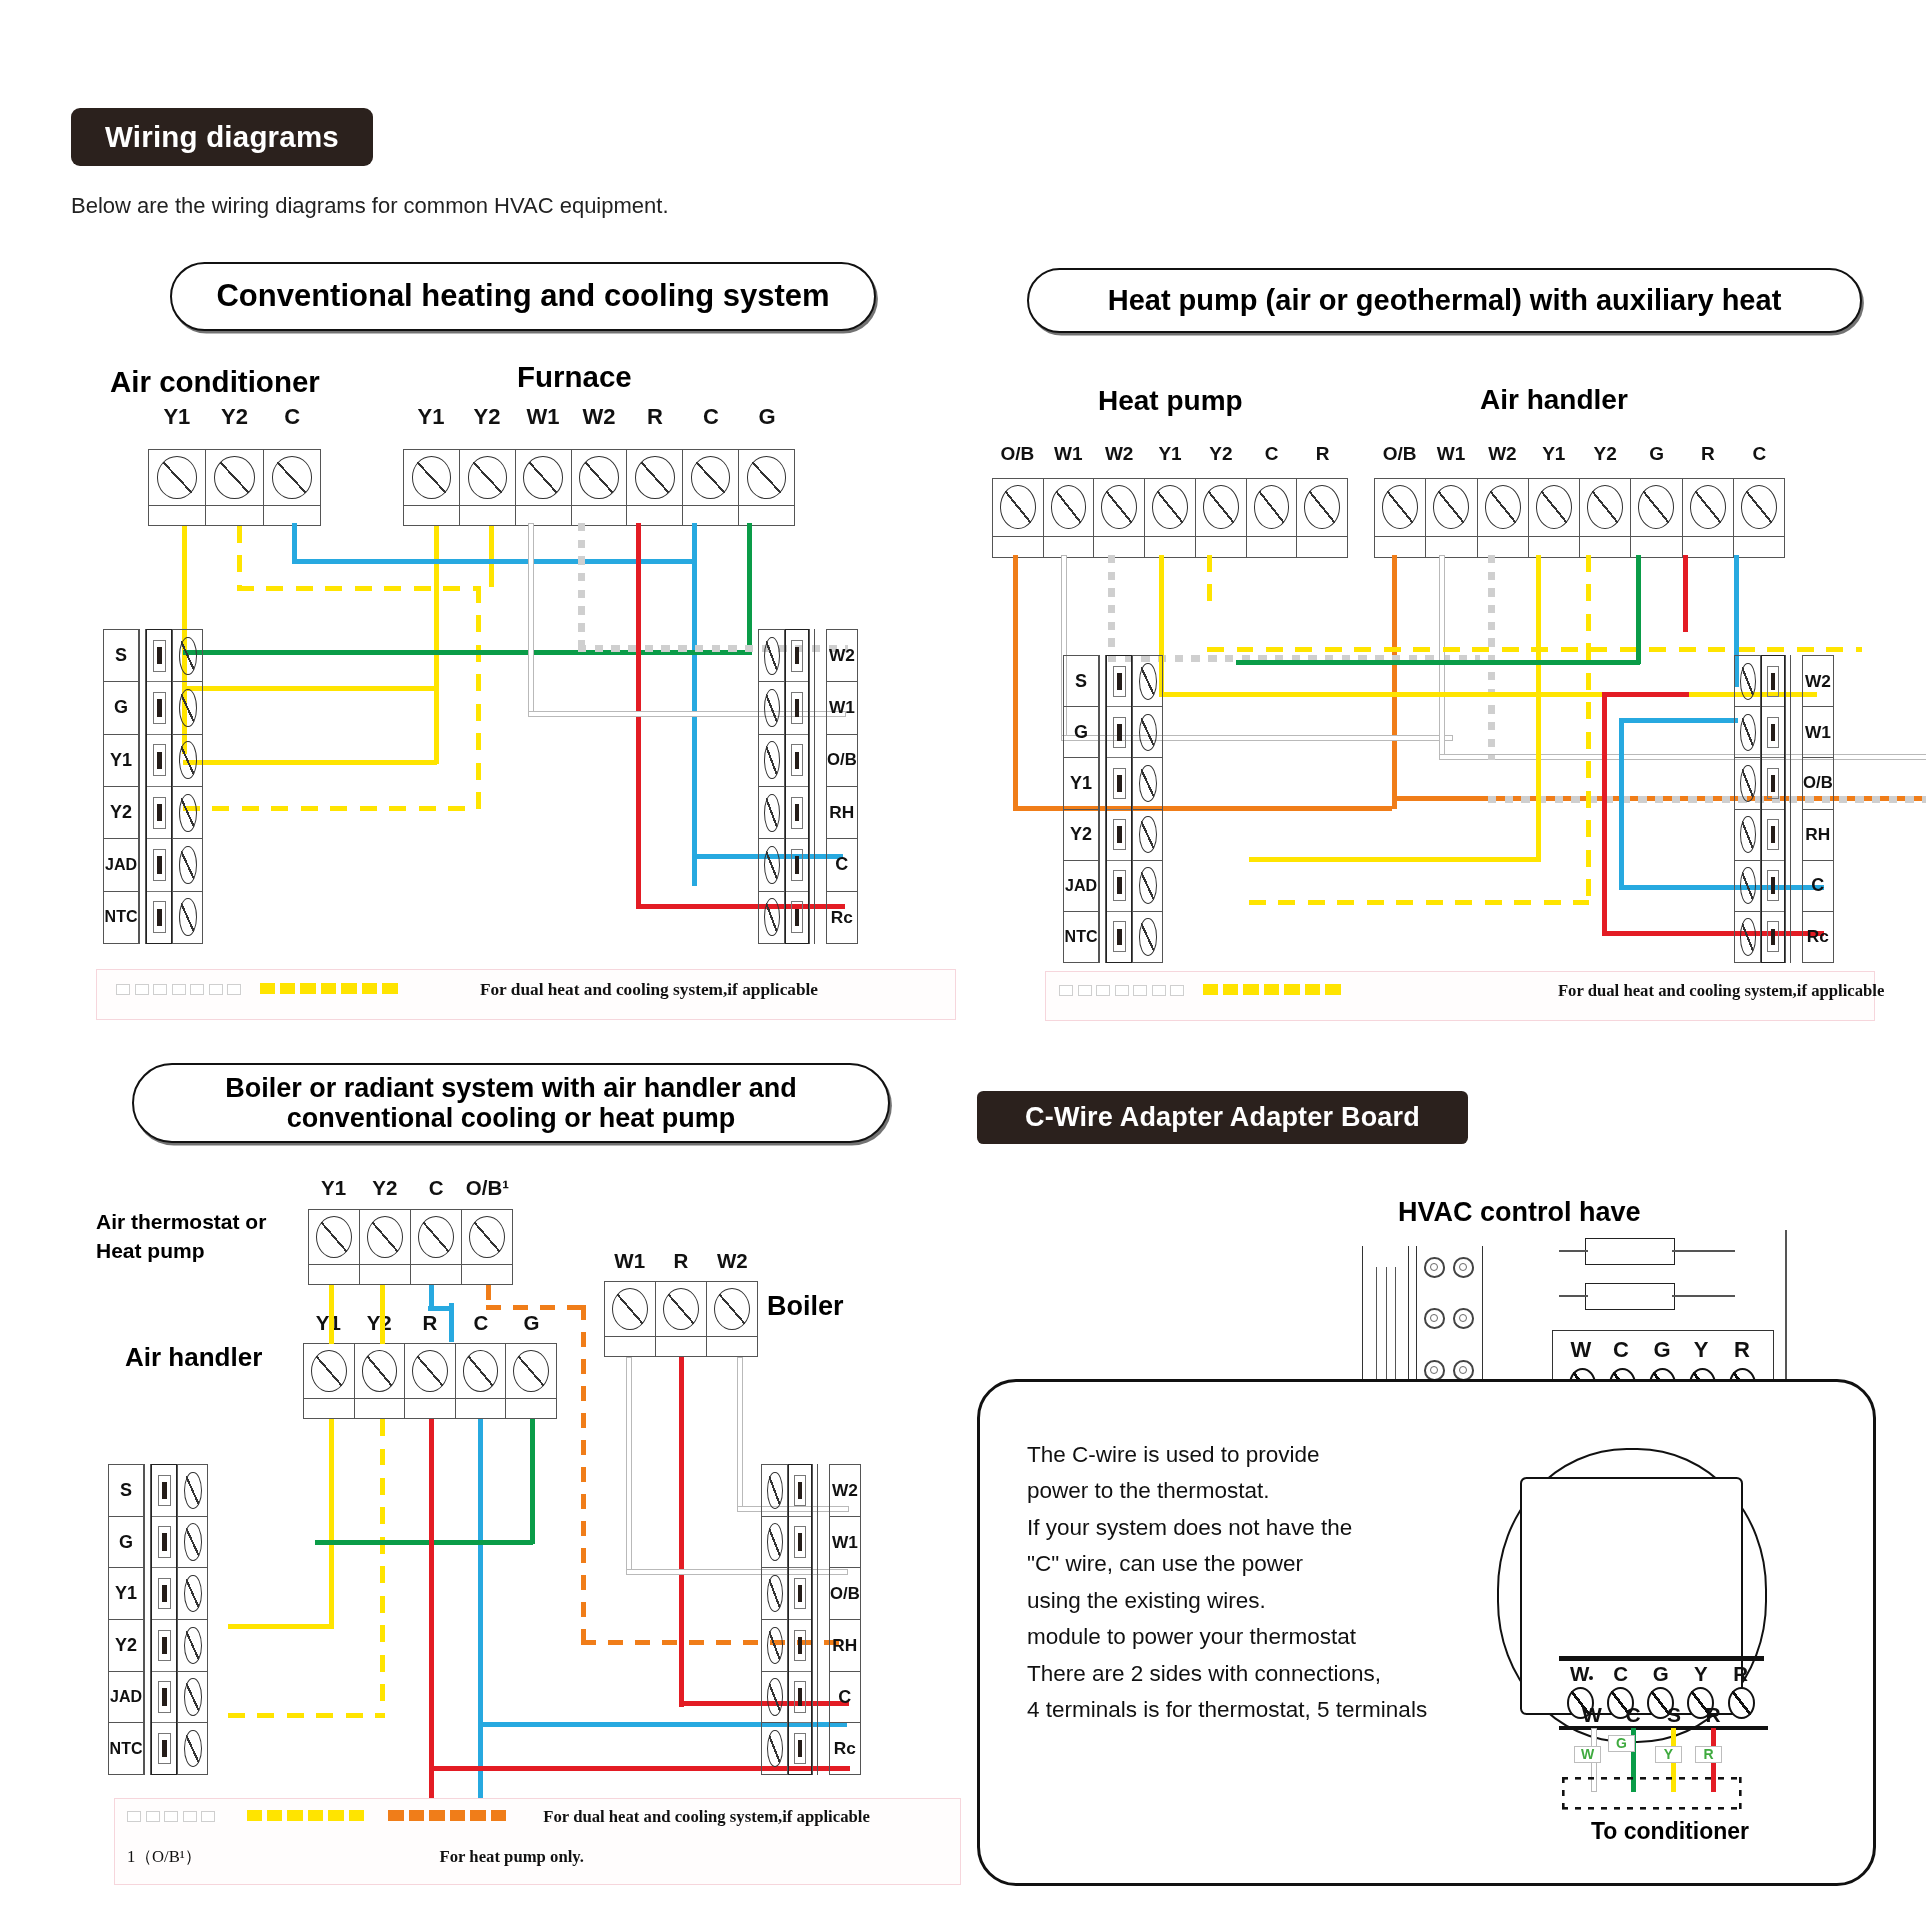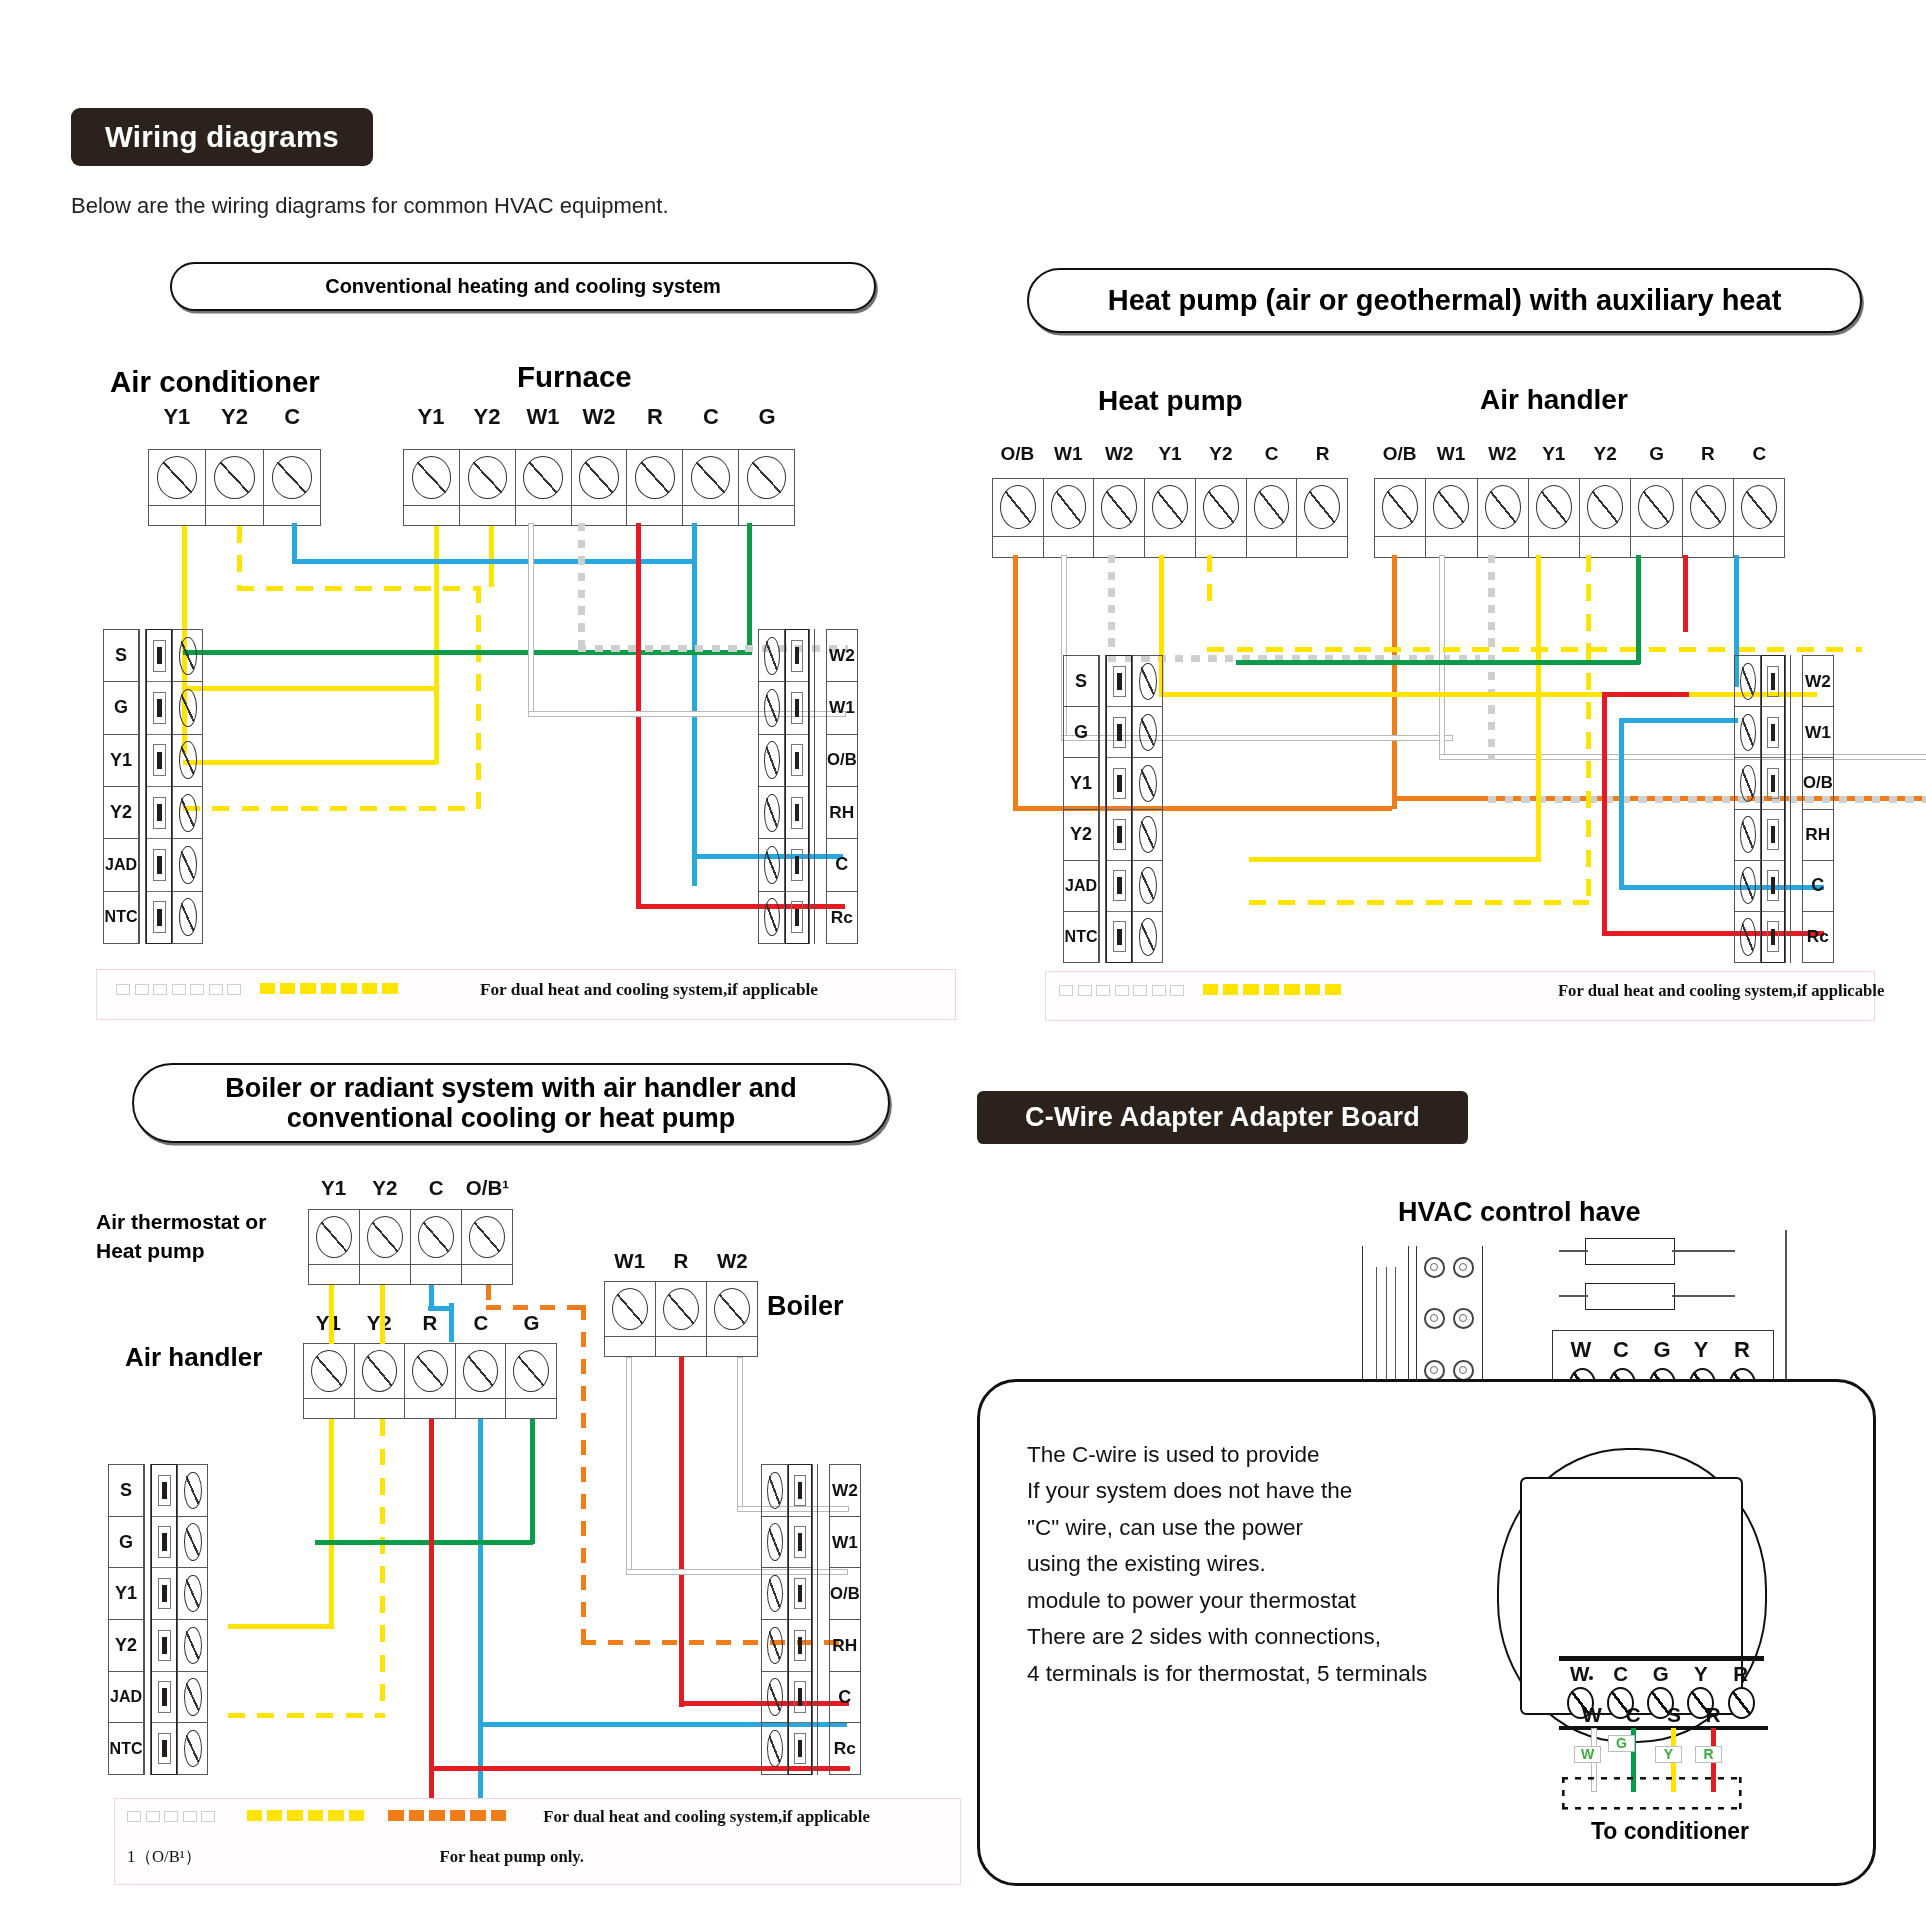--- a/index.html
+++ b/index.html
@@ -105,21 +105,21 @@
   .oval{position:absolute;border:2.6px solid #111;box-sizing:border-box;background:#fff;}
 </style>
 </head>
 <body>
 
 <div class="pill-dark" style="left:71px;top:108px;width:302px;height:58px;font-size:29.5px;">
   <span>Wiring diagrams</span>
 </div>
 <div class="intro" style="left:71px;top:193px;">Below are the wiring diagrams for common HVAC equipment.</div>
 
-<div class="title-cap" style="left:170px;top:262px;width:706px;height:49px;font-size:20px;">
+<div class="title-cap" style="left:170px;top:262px;width:706px;height:69px;font-size:31px;">
   <span>Conventional heating and cooling system</span>
 </div>
 
 <div class="eq-label" style="left:110px;top:365px;font-size:29.5px;">Air conditioner</div>
 <div class="eq-label" style="left:517px;top:360px;font-size:29.5px;">Furnace</div>
 
 <div class="tlabrow" style="left:148px;top:404px;width:173px;font-size:22px;">
   <span>Y1</span>
   <span>Y2</span>
   <span>C</span>
@@ -1021,20 +1021,21 @@
 <div class="wtag" style="left:1574px;top:1746px;width:27px;height:16.7px;font-size:14px;">W</div>
 <div class="wtag" style="left:1608px;top:1735px;width:27px;height:16.7px;font-size:14px;">G</div>
 <div class="wtag" style="left:1655px;top:1746px;width:27px;height:16.7px;font-size:14px;">Y</div>
 <div class="wtag" style="left:1695px;top:1746px;width:27px;height:16.7px;font-size:14px;">R</div>
 
 <div class="dashbox" style="left:1562px;top:1777px;width:180px;height:33px;"></div>
 <div class="eq-label" style="left:1591px;top:1818px;font-size:23px;">To conditioner</div>
 
 <div class="ctext" style="left:1027px;top:1437px;width:501px;">
   <div>The C-wire is used to provide</div>
+  <div>power to the thermostat.</div>
   <div>If your system does not have the</div>
   <div>"C" wire, can use the power</div>
   <div>using the existing wires.</div>
   <div>module to power your thermostat</div>
   <div>There are 2 sides with connections,</div>
   <div>4 terminals is for thermostat, 5 terminals</div>
 </div>
 
 
 </body></html>

